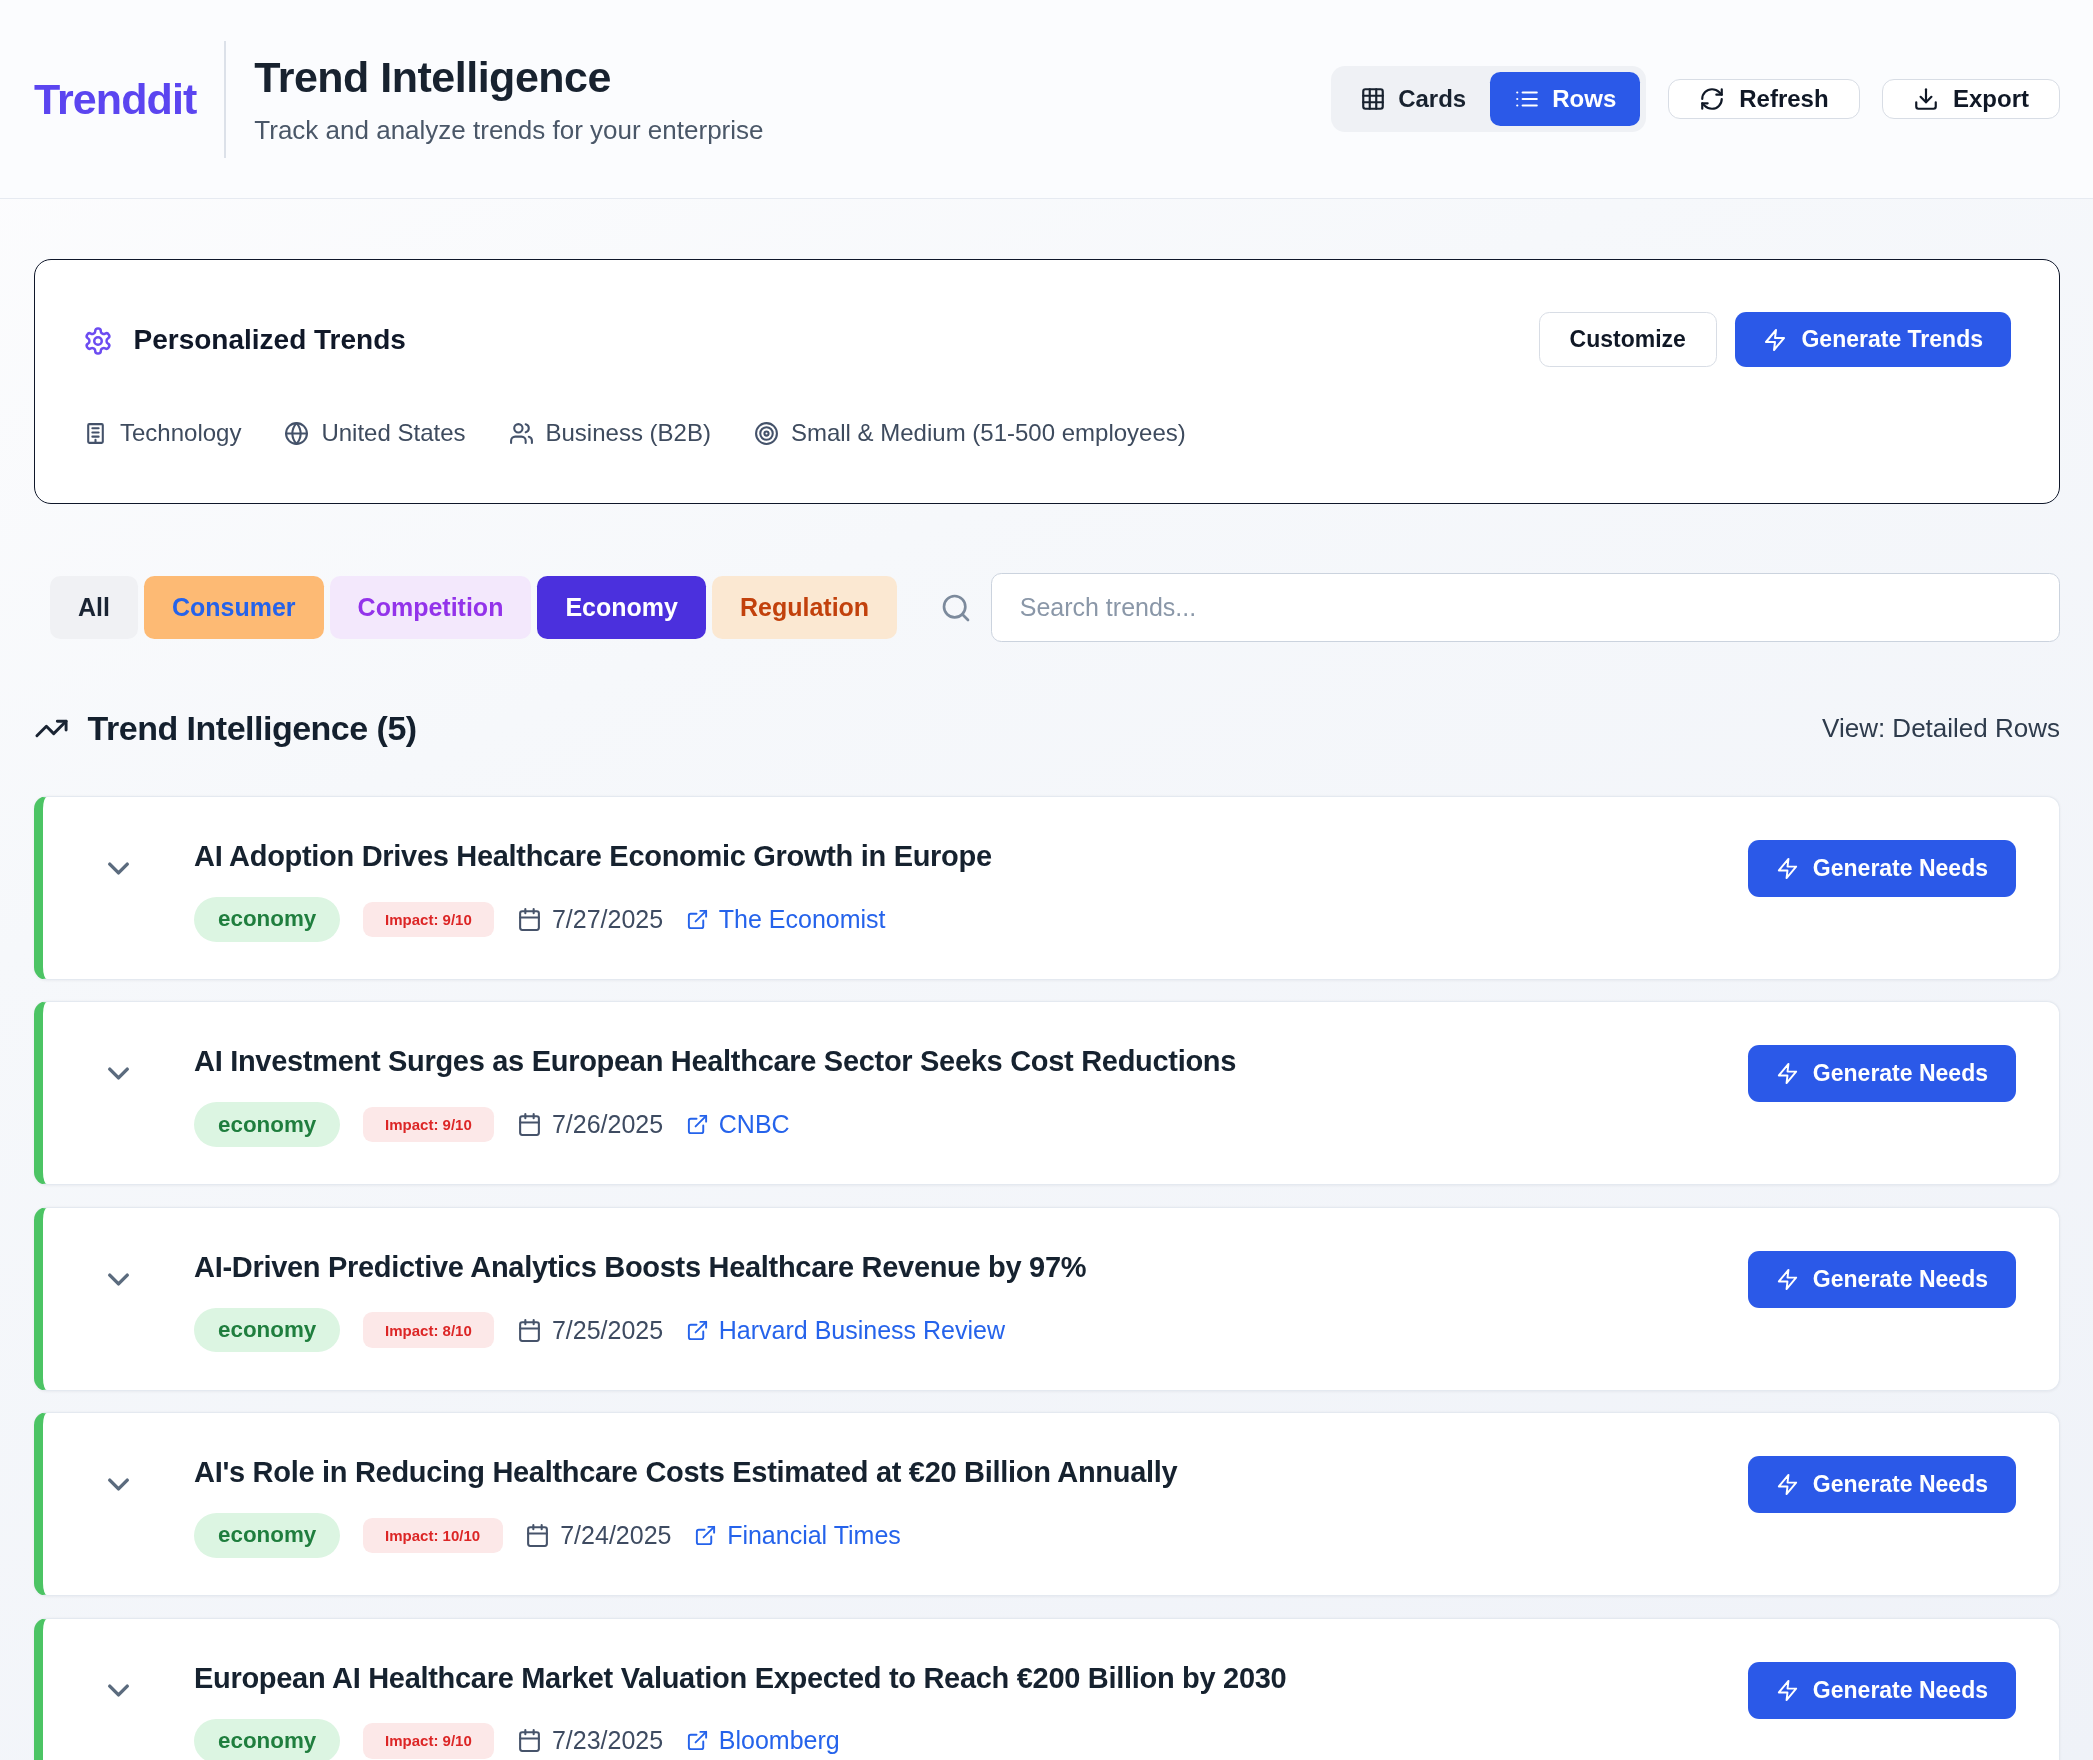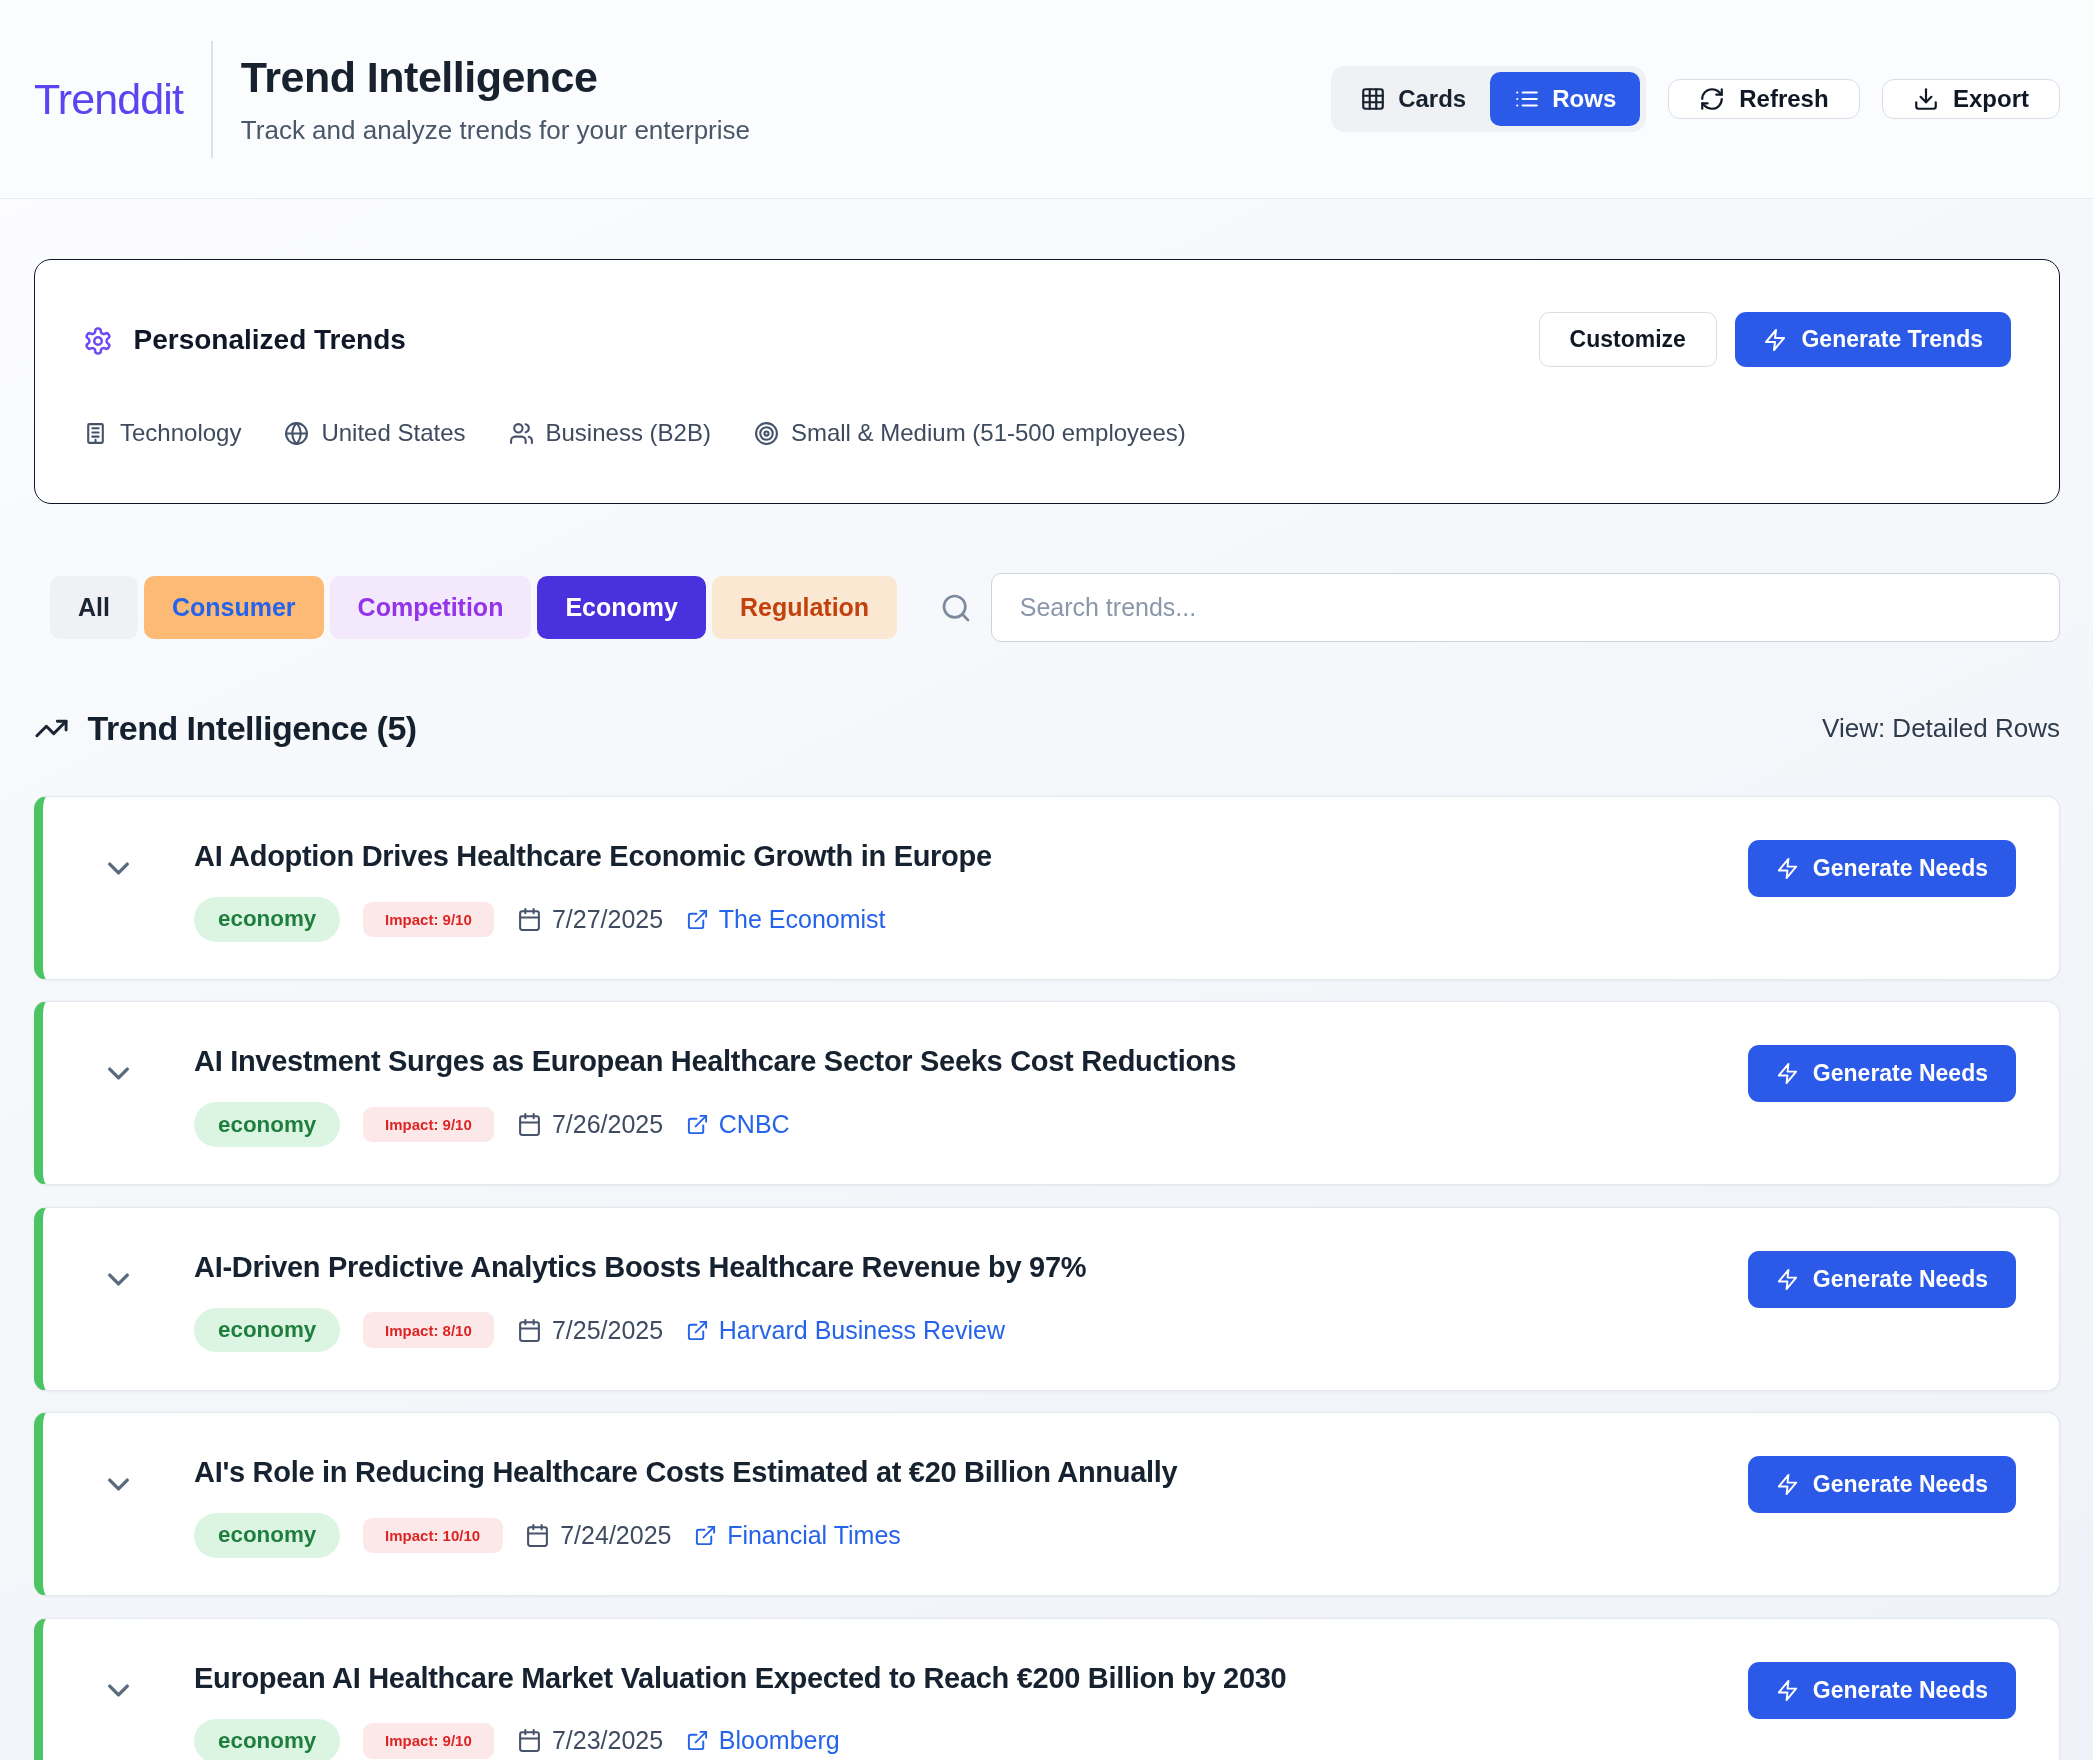--- a/index.html
+++ b/index.html
@@ -12,21 +12,21 @@
   svg.ic { display:block; flex:none; }
   .hidden-defs { position:absolute; width:0; height:0; overflow:hidden; }
 
   
   .topbar {
     height:199px; padding:0 34px;
     display:flex; align-items:center; justify-content:space-between;
     background:#FBFCFE; border-bottom:0.9px solid #E6EAF1;
   }
   .brand { display:flex; align-items:center; gap:28px; }
-  .logo { font-size:43px; font-weight:400; color:#5B45F0; letter-spacing:-0.9px; }
+  .logo { font-size:43px; font-weight:700; color:#5B45F0; letter-spacing:-0.9px; }
   .brand-divider { width:1.9px; height:117px; background:#DCE1E9; }
   .titles h1 { font-size:43px; font-weight:800; color:#18222F; letter-spacing:-0.5px; }
   .titles .subtitle { margin-top:13px; font-size:26px; color:#4A5768; }
 
   .actions { display:flex; align-items:center; gap:22.4px; }
   .segmented { display:flex; align-items:center; background:#EFF1F5; border-radius:14px; padding:5.6px; }
   .seg-item {
     display:flex; align-items:center; gap:12px; border:none; cursor:pointer;
     background:transparent; color:#18222F; font-family:inherit;
     font-size:24px; font-weight:600; padding:13px 24px; border-radius:10.3px;

